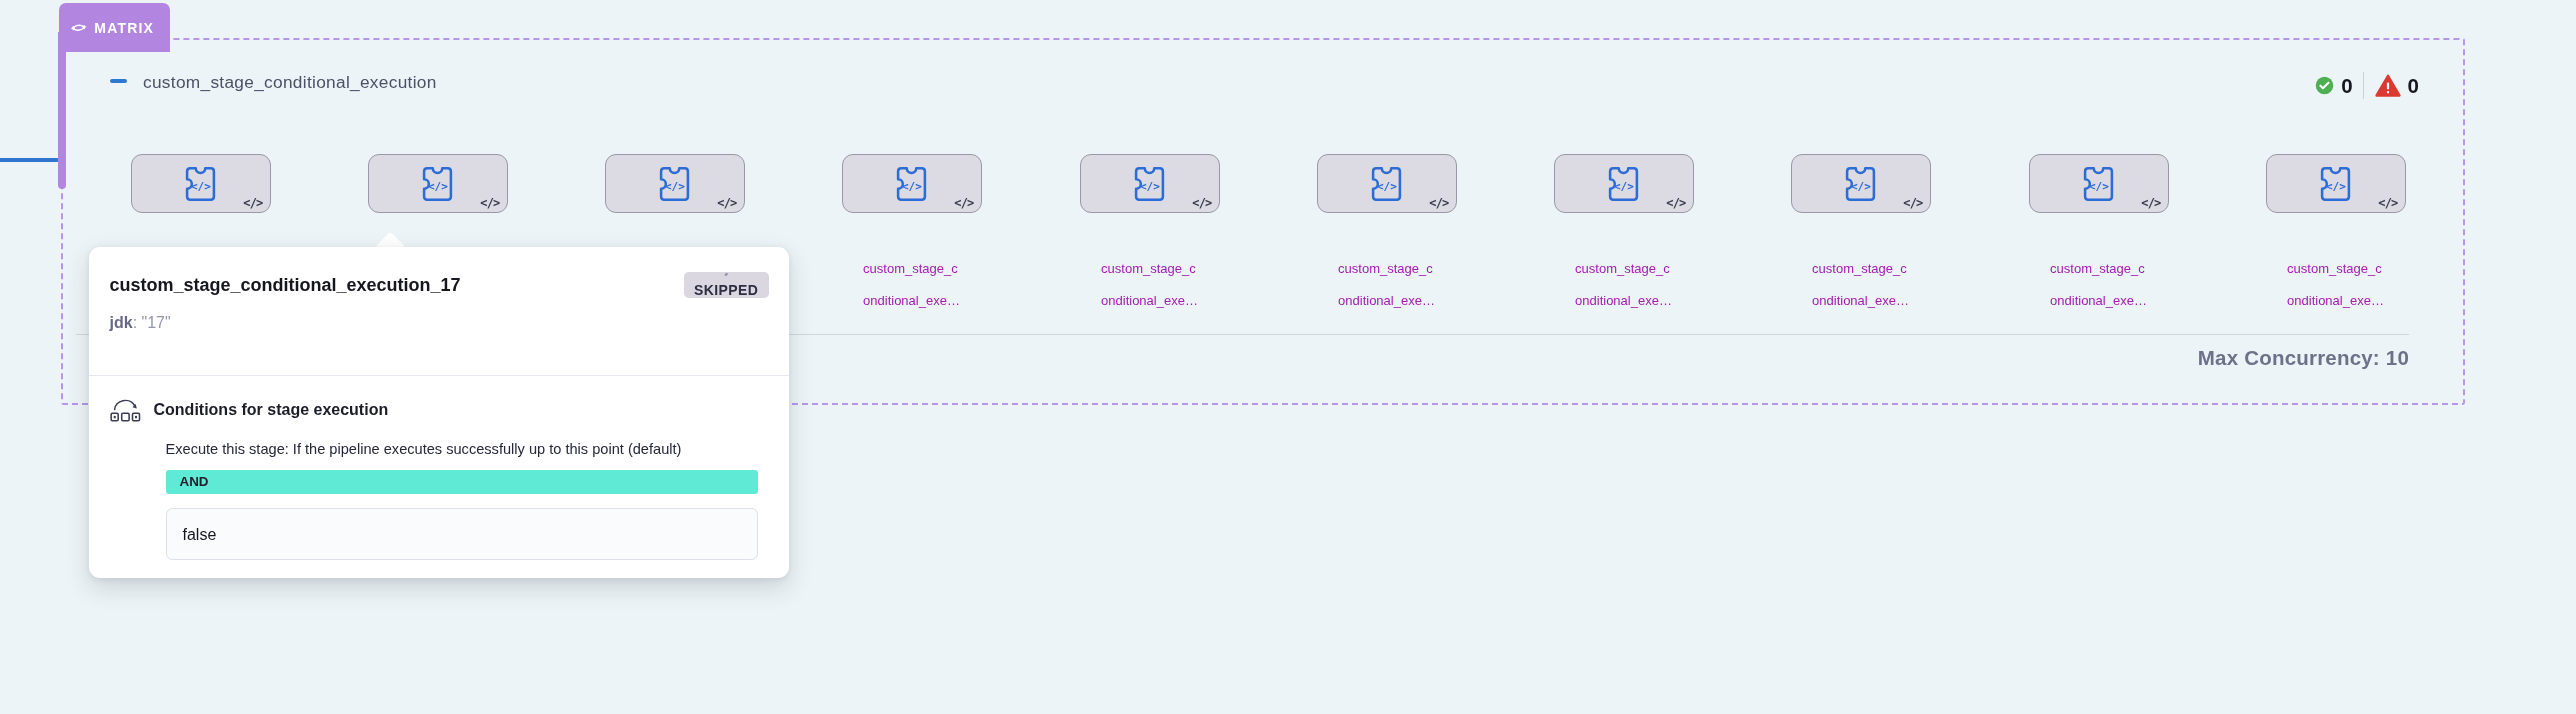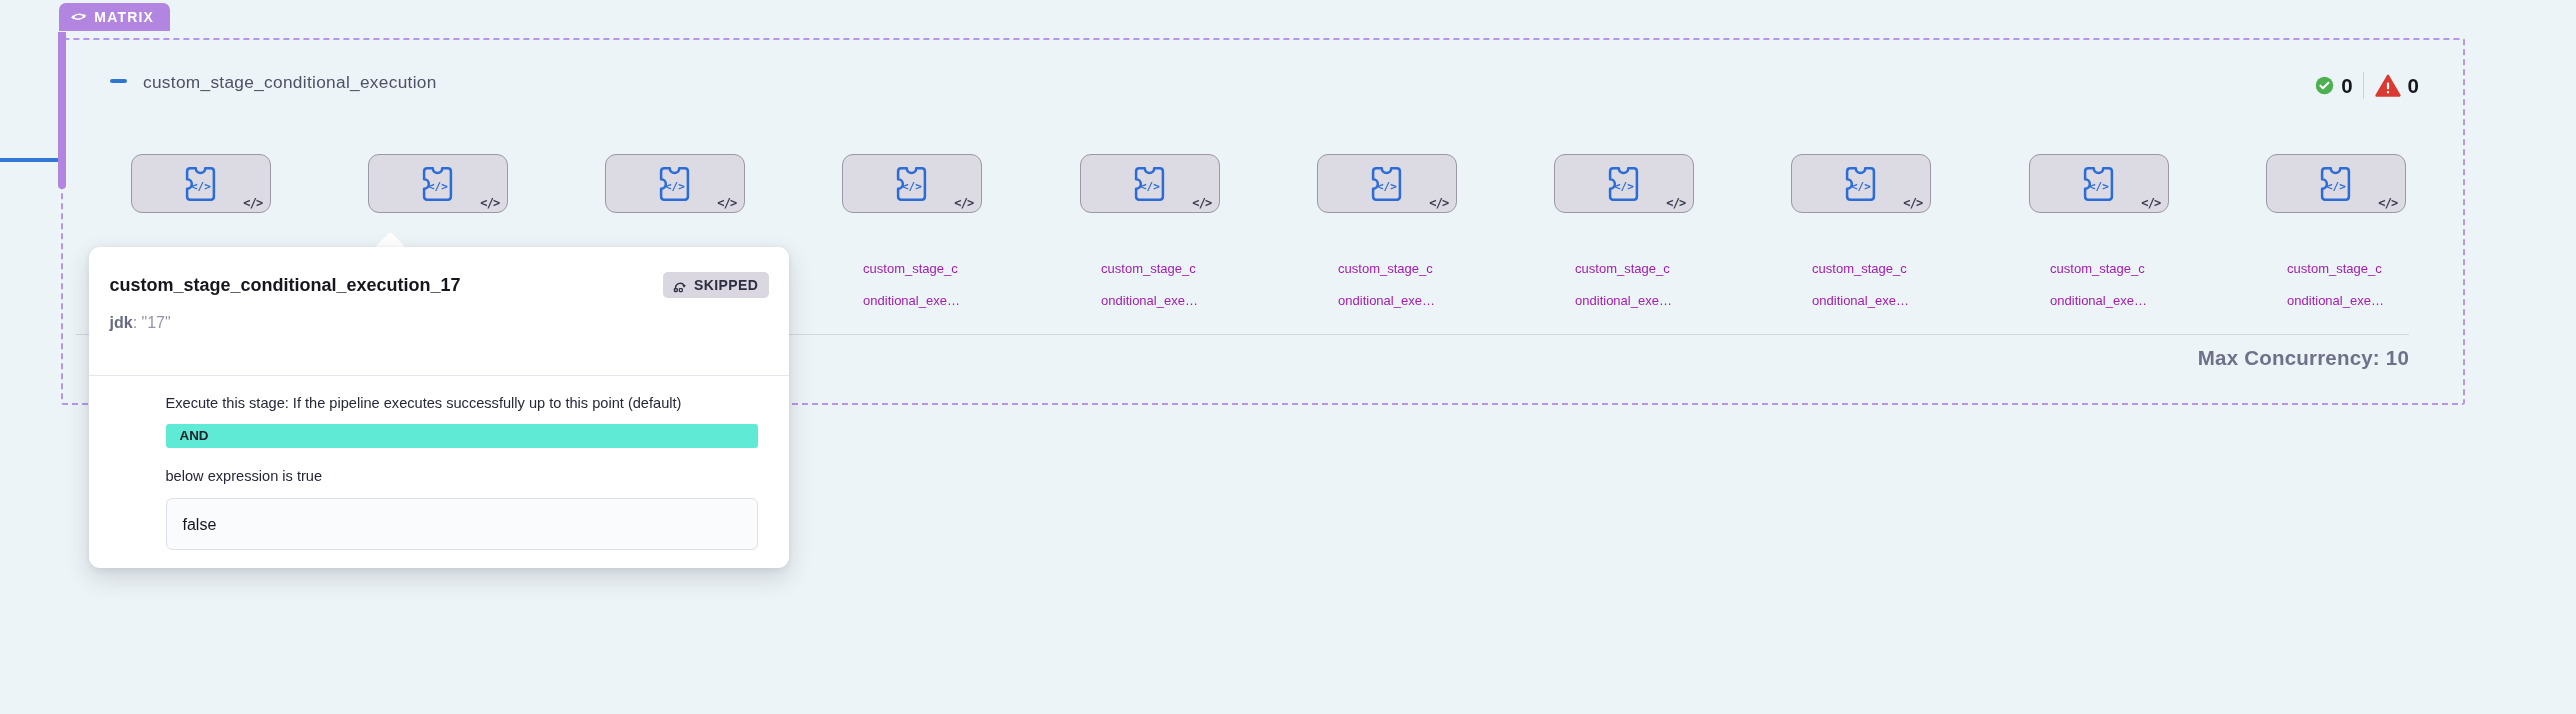--- a/index.html
+++ b/index.html
@@ -15,21 +15,21 @@
   
   .matrix-box{
     position:absolute;left:61px;top:38px;width:2404px;height:367px;
     border:2.4px dashed #b596e8;border-radius:2.4px;box-sizing:border-box;
   }
   
   .purple-strip{position:absolute;left:58px;top:32px;width:8px;height:157px;background:#b185e0;border-radius:0 0 4.7px 4.7px;z-index:3;}
 
   
   .matrix-badge{
-    position:absolute;left:59px;top:3.2px;height:28px;padding:0 16px 0 11px;
+    position:absolute;left:59px;top:3.2px;height:49px;padding:0 16px 0 11px;
     background:#b185e0;border-radius:7px 7px 0 0;display:flex;align-items:center;gap:7px;
     z-index:4;cursor:pointer;
   }
   .matrix-badge span{color:#fff;font-size:14px;font-weight:bold;letter-spacing:1.2px;}
 
   
   .collapse-minus{position:absolute;left:47px;top:39px;width:16.6px;height:4px;background:#2e77d0;border-radius:2px;cursor:pointer;}
   .matrix-title{position:absolute;left:80px;top:32px;font-size:17.3px;font-weight:500;color:#4e5066;letter-spacing:0.3px;}
 
   .status-row{position:absolute;right:44px;top:32px;display:flex;align-items:center;gap:7px;}
@@ -58,21 +58,21 @@
     position:absolute;left:89px;top:247px;width:700px;box-sizing:border-box;
     background:#fff;border-radius:11px;padding:25px 20.5px 17.3px 20.5px;
     box-shadow:0 9.5px 25px rgba(40,41,61,.16),0 1.6px 6.3px rgba(40,41,61,.08);
     z-index:12;
   }
   .popover-arrow{position:absolute;left:380px;top:236px;width:20.5px;height:20.5px;background:#fff;transform:rotate(45deg);border-radius:3.2px;z-index:11;}
   .pop-title-row{display:flex;align-items:center;justify-content:space-between;}
   .pop-title{font-size:18px;font-weight:bold;color:#16161e;}
   .skip-badge{
     height:26px;display:flex;align-items:center;gap:6.3px;padding:0 10.2px;
-    background:#dad7e1;border-radius:4.7px;font-size:14px;font-weight:bold;color:#2d2e42;letter-spacing:0.4px;
+    background:#dad7e1;border-radius:4.7px;font-size:14px;font-weight:bold;color:#2d2e42;letter-spacing:0.4px;flex-direction:column;
   }
   .jdk-line{margin-top:16px;font-size:16px;color:#9295ab;}
   .jdk-line b{color:#686a84;font-weight:bold;}
   .pop-divider{margin:43px -20.5px 0 -20.5px;border-top:0.8px solid #e7e7ef;height:0;}
   .cond-head{margin-top:22px;display:flex;align-items:center;gap:12px;}
   .cond-head-label{font-size:16px;font-weight:bold;color:#1c1d29;}
   .cond-body{margin-left:56px;margin-right:11px;}
   .cond-default{margin-top:19px;font-size:14.6px;color:#26273a;}
   .and-bar{margin-top:12.6px;height:24.4px;line-height:24.4px;background:#5eead4;border-radius:3.2px;padding:0 14px;font-size:13.4px;font-weight:bold;color:#20212d;}
   .cond-hint{margin-top:20.5px;font-size:14.6px;color:#26273a;}
@@ -278,21 +278,32 @@
         <rect x="7.6" y="12.6" width="3.6" height="3.6" rx="0.8" fill="none" stroke="#31324a" stroke-width="1.5"></rect>
       </svg>
       <span>SKIPPED</span>
     </div>
   </div>
 
   <div class="jdk-line"><b>jdk</b><span>: "17"</span></div>
 
   <div class="pop-divider"></div>
 
+  <div class="cond-head">
+    <svg width="32" height="24.4" viewBox="0 0 41 31">
+      <rect x="1.5" y="19.5" width="9" height="9.5" rx="1.5" fill="none" stroke="#3c3d55" stroke-width="2"></rect>
+      <rect x="4.8" y="22.8" width="2.6" height="3" fill="#3c3d55"></rect>
+      <rect x="15" y="19.5" width="9.5" height="9.5" rx="1.5" fill="none" stroke="#3c3d55" stroke-width="2"></rect>
+      <rect x="28.8" y="19.5" width="9" height="9.5" rx="1.5" fill="none" stroke="#3c3d55" stroke-width="2"></rect>
+      <rect x="32" y="22.8" width="2.6" height="3" fill="#3c3d55"></rect>
+      <path d="M6 14.5 A 13.5 12 0 0 1 31.5 9.5" stroke="#3c3d55" stroke-width="2" fill="none" stroke-linecap="round"></path>
+      <path d="M34.4 13.2 l-5.6-1.4 4-4.2 Z" fill="#3c3d55"></path>
+    </svg>
+    <span class="cond-head-label">Conditions for stage execution</span>
+  </div>
 
   <div class="cond-body">
     <div class="cond-default">Execute this stage: If the pipeline executes successfully up to this point (default)</div>
     <div class="and-bar">AND</div>
-    <div class="cond-hint">below expression is true</div>
     <div class="expr-box">false</div>
   </div>
 </div>
 
 
 </body></html>

